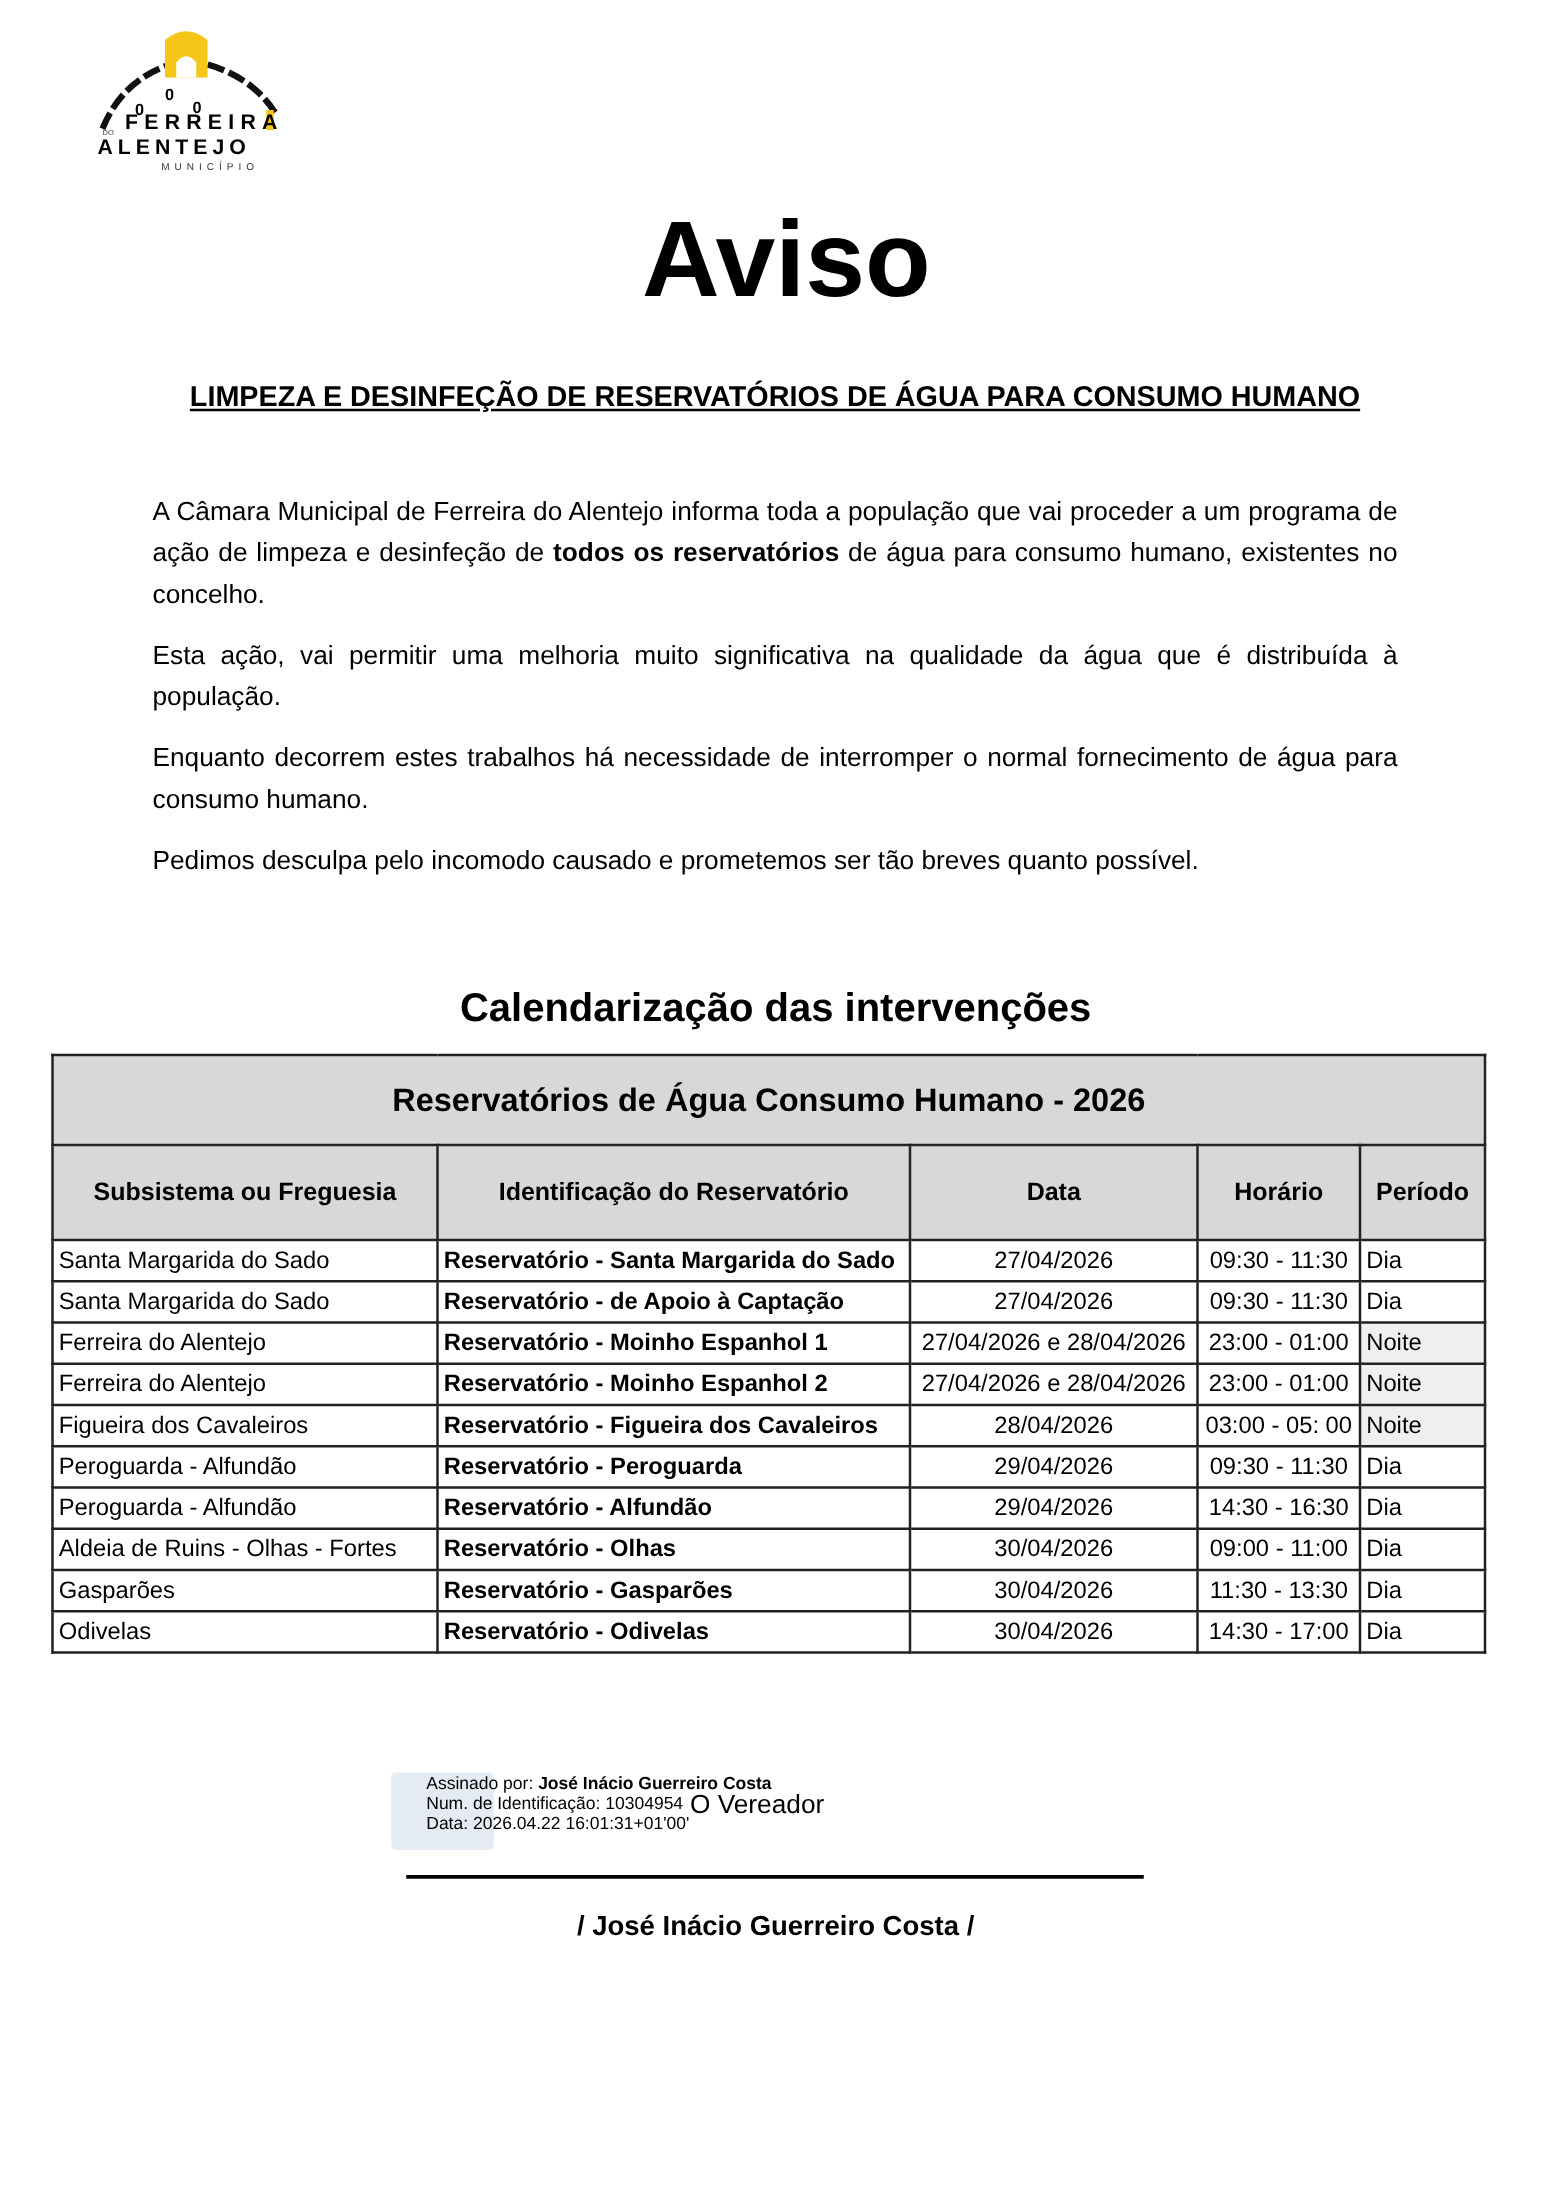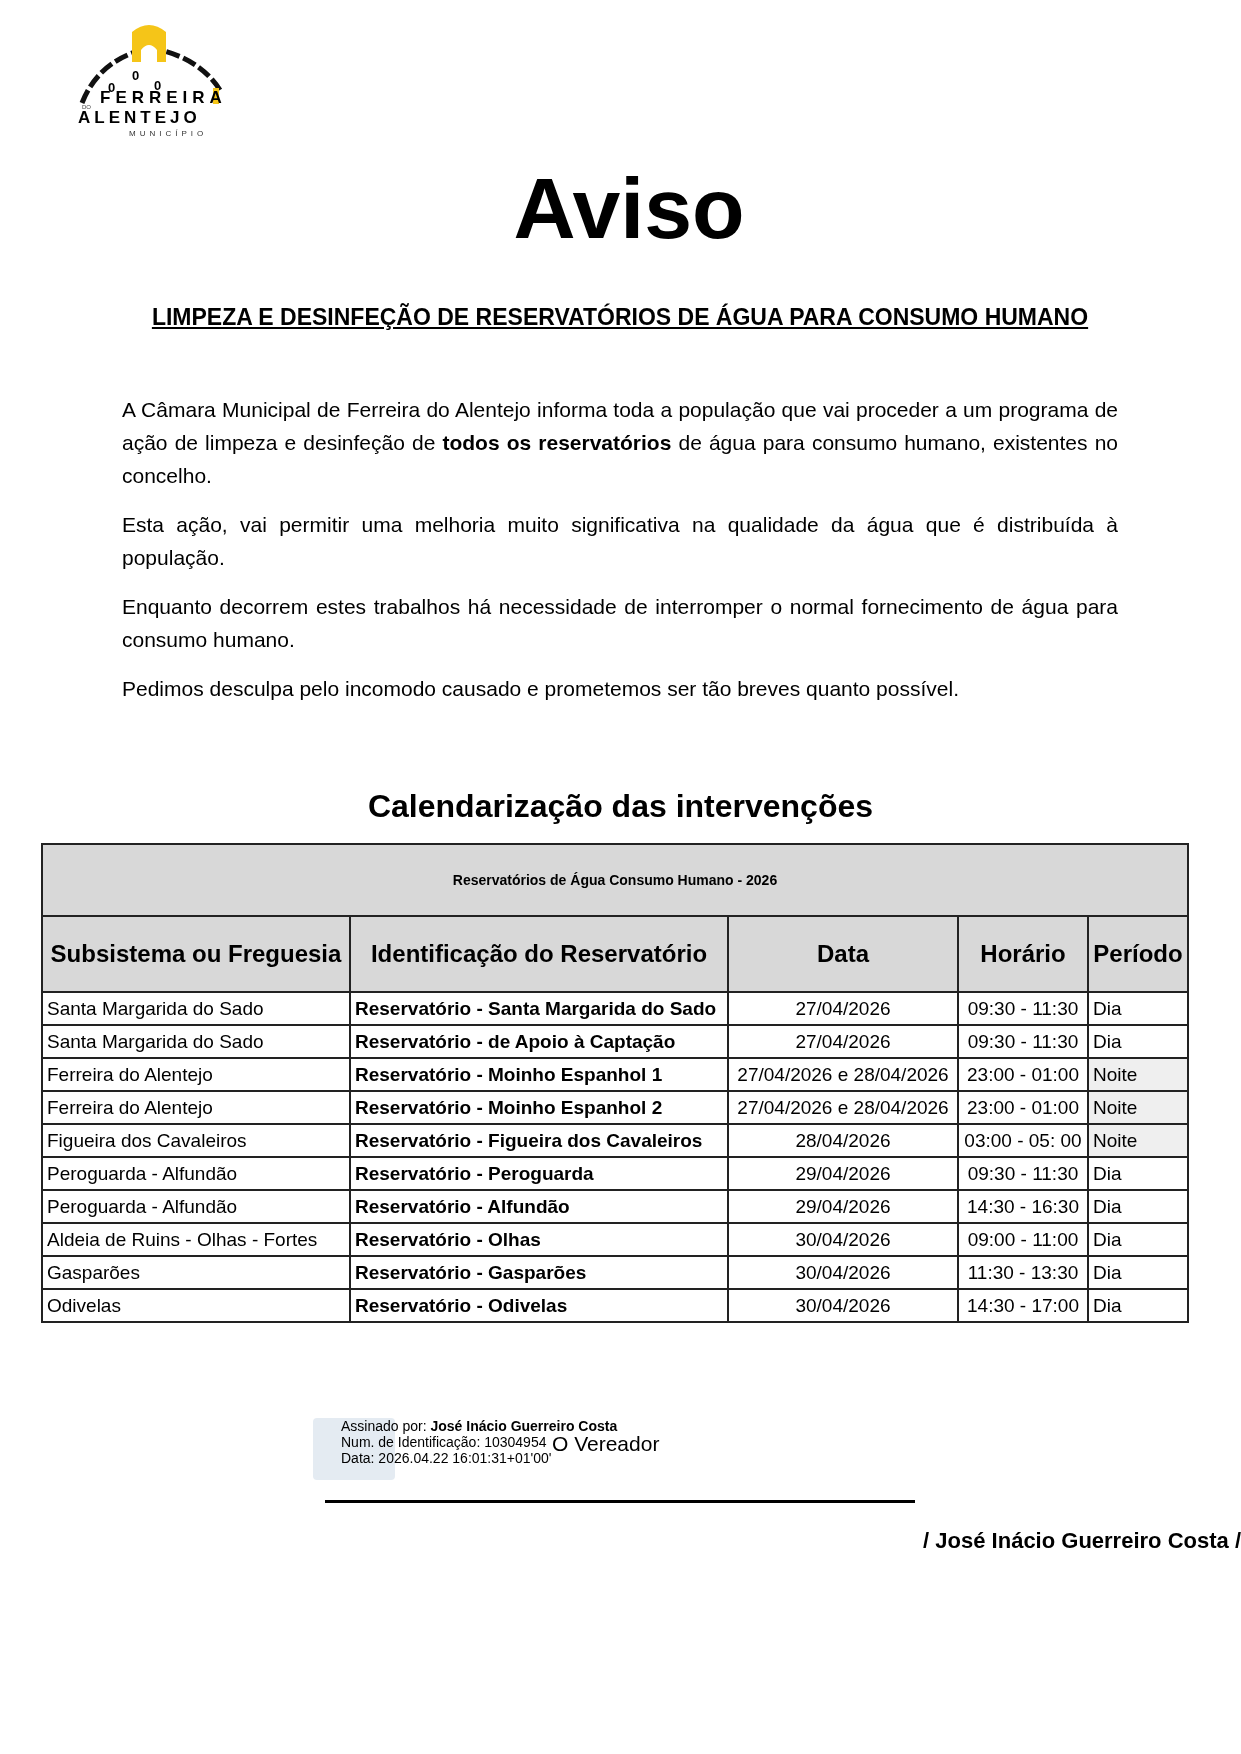--- a/index.html
+++ b/index.html
@@ -20,36 +20,36 @@
     font-size: 23px; font-weight: bold; line-height: 38px; text-decoration: underline; }
   .para { position: absolute; left: 122px; width: 996px; font-size: 21px; line-height: 33px; text-align: justify; }
   .p1 { top: 393px; }
   .p2 { top: 508px; }
   .p3 { top: 590px; }
   .p4 { top: 672px; }
   .sched-title { position: absolute; top: 788px; left: 0; width: 1241px; text-align: center; font-size: 32px; font-weight: bold; }
 
   table.sched { position: absolute; top: 843px; left: 41px; width: 1148px; border-collapse: collapse; font-size: 19px; }
   table.sched td, table.sched th { border: 2px solid #222; padding: 0 4px; height: 31px; white-space: nowrap; }
-  table.sched .grp th { background: #d8d8d8; height: 70px; font-weight: bold; font-size: 14px; }
-  table.sched .hdr th { background: #d8d8d8; height: 74px; font-weight: bold; font-size: 24px; }
+  table.sched .grp th { background: #d8d8d8; height: 70px; font-weight: bold; font-size: 26px; }
+  table.sched .hdr th { background: #d8d8d8; height: 74px; font-weight: bold; font-size: 20px; }
   td.c-freg { width: 298px; }
   td.c-res { width: 368px; font-weight: bold; }
   td.c-data { width: 220px; text-align: center; }
   td.c-hor { width: 120px; text-align: center; }
   td.c-per { }
   td.c-per.night { background: #efefef; }
 
   .signature { position: absolute; top: 1418px; left: 313px; font-size: 14px; line-height: 16px; }
   .sig-stamp { position: absolute; left: 0; top: 0; width: 82px; height: 62px; background: #dde6ef; opacity: 0.8; border-radius: 4px; }
   .sig-lines { position: relative; margin-left: 28px; }
   .sig-name { font-weight: bold; }
   .role { position: absolute; top: 1432px; left: 528px; font-size: 21px; font-weight: normal; margin-left: 24px; }
   .sig-line { position: absolute; top: 1500px; left: 325px; width: 590px; border-top: 3px solid #000; }
-  .sig-footer { position: absolute; top: 1528px; left: 0; width: 1241px; text-align: right; font-size: 22px; font-weight: bold; }
+  .sig-footer { position: absolute; top: 1528px; left: 0; width: 1241px; text-align: center; font-size: 22px; font-weight: bold; }
 </style>
 </head>
 <body>
 
 <div class="logo">
   <svg viewBox="0 0 160 125">
     <path d="M12 85 Q30 40 80 30 Q128 38 150 72" fill="none" stroke="#111" stroke-width="5" stroke-dasharray="14 4"></path>
     <rect x="62" y="14" width="34" height="30" fill="#f5c518"></rect>
     <path d="M62 14 Q79 0 96 14 Z" fill="#f5c518"></path>
     <path d="M71 44 L71 32 Q79 22 87 32 L87 44 Z" fill="#fff"></path>

